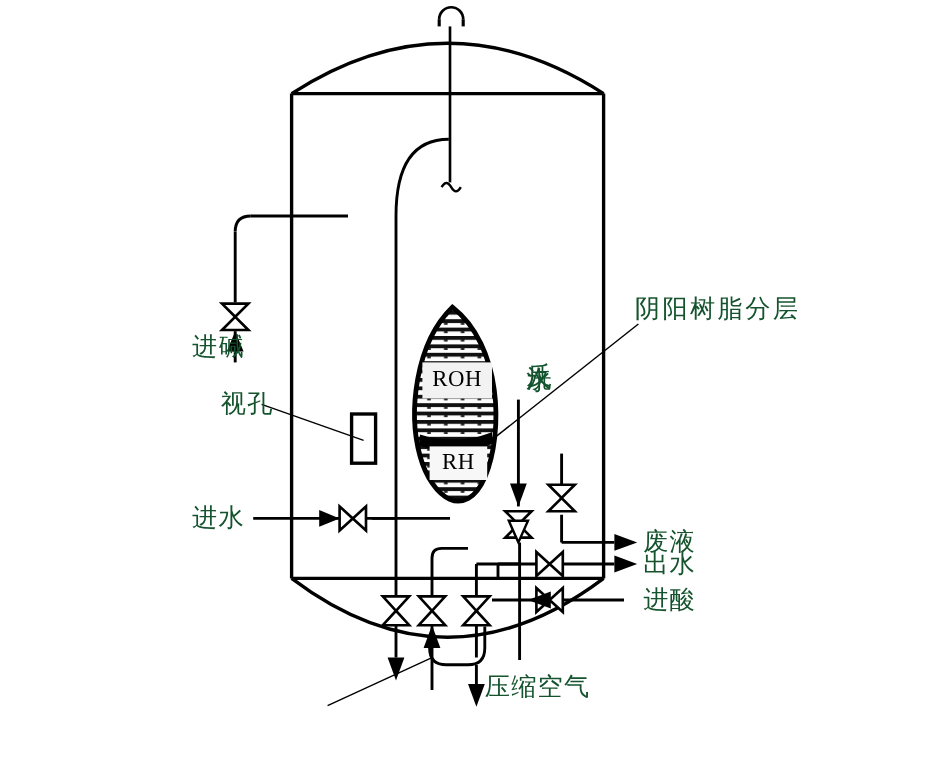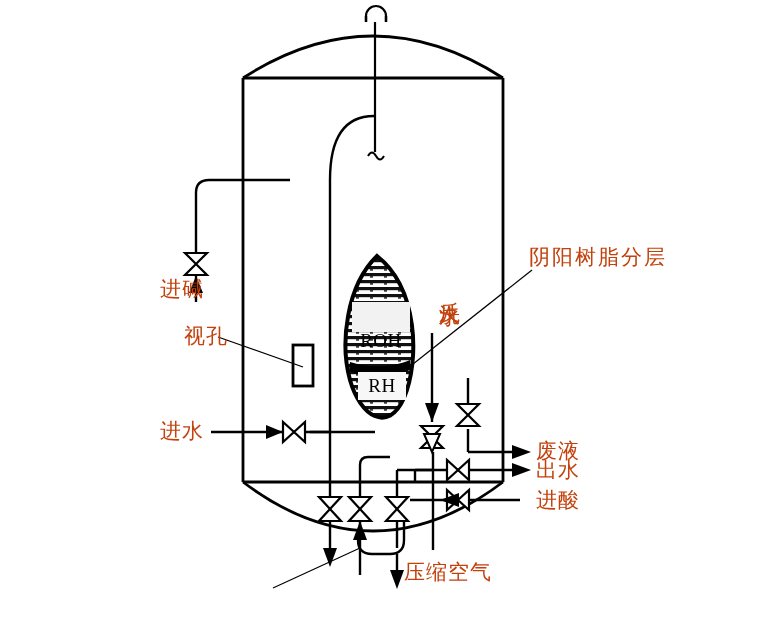--- a/index.html
+++ b/index.html
@@ -7,21 +7,21 @@
   body{
     width:780px;height:636px;overflow:hidden;
     font-family:"Liberation Serif","DejaVu Serif",serif;
     color:#000;
   }
   #stage{position:relative;width:780px;height:636px;background:#fff;}
   svg#diagram{position:absolute;left:0;top:0;width:780px;height:636px;}
   .lbl{
     position:absolute;
     font-family:"Liberation Serif","DejaVu Serif",serif;
-    color:#c2410c;
+    color:#14532d;
     white-space:pre;
     line-height:1.15;
     -webkit-font-smoothing:antialiased;
   }
   .lbl.cn{font-size:21px;letter-spacing:1px;}
   .lbl.vert{
     writing-mode:vertical-rl;
     text-orientation:upright;
     font-size:21px;
     letter-spacing:2px;
@@ -248,16 +248,16 @@
   <div class="lbl cn" style="left:536px;top:439px;">废液</div>
 
   <div class="lbl cn" style="left:536px;top:458px;">出水</div>
 
   <div class="lbl cn" style="left:536px;top:488px;">进酸</div>
 
 
 
   <div class="lbl cn" style="left:404px;top:560px;">压缩空气</div>
 
-  <div class="bedlabel" style="left:352px;top:306px;width:58px;margin-top:24px;">ROH</div>
+  <div class="bedlabel" style="left:352px;top:306px;width:58px;">ROH</div>
   <div class="bedlabel" style="left:358px;top:375px;width:48px;">RH</div>
 
 </div>
 
 </body></html>

